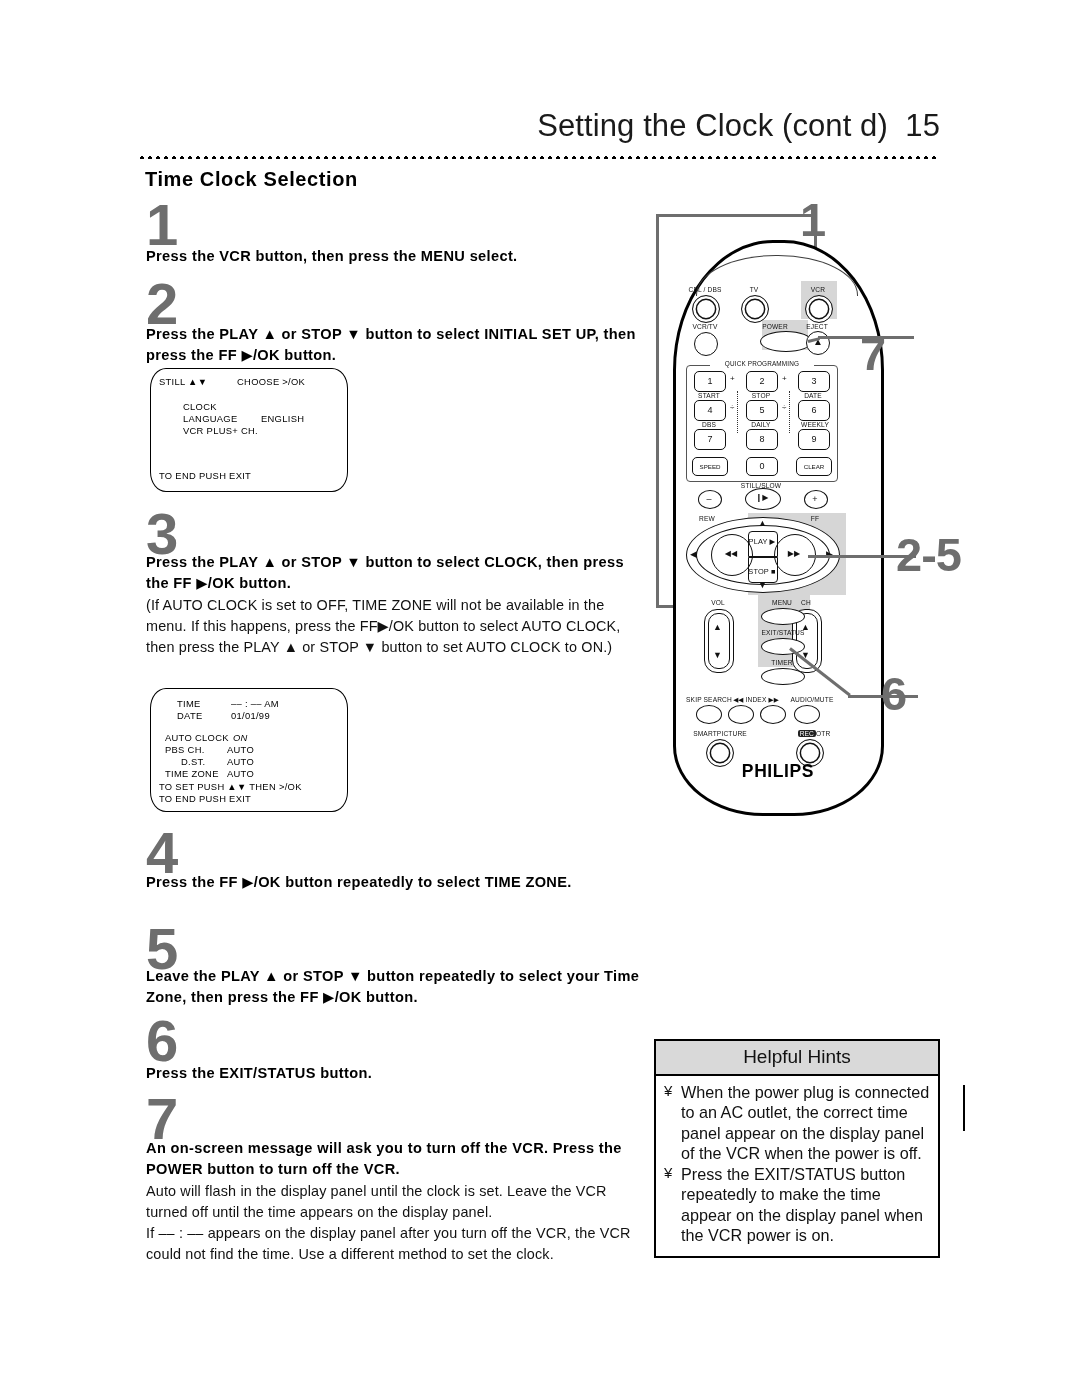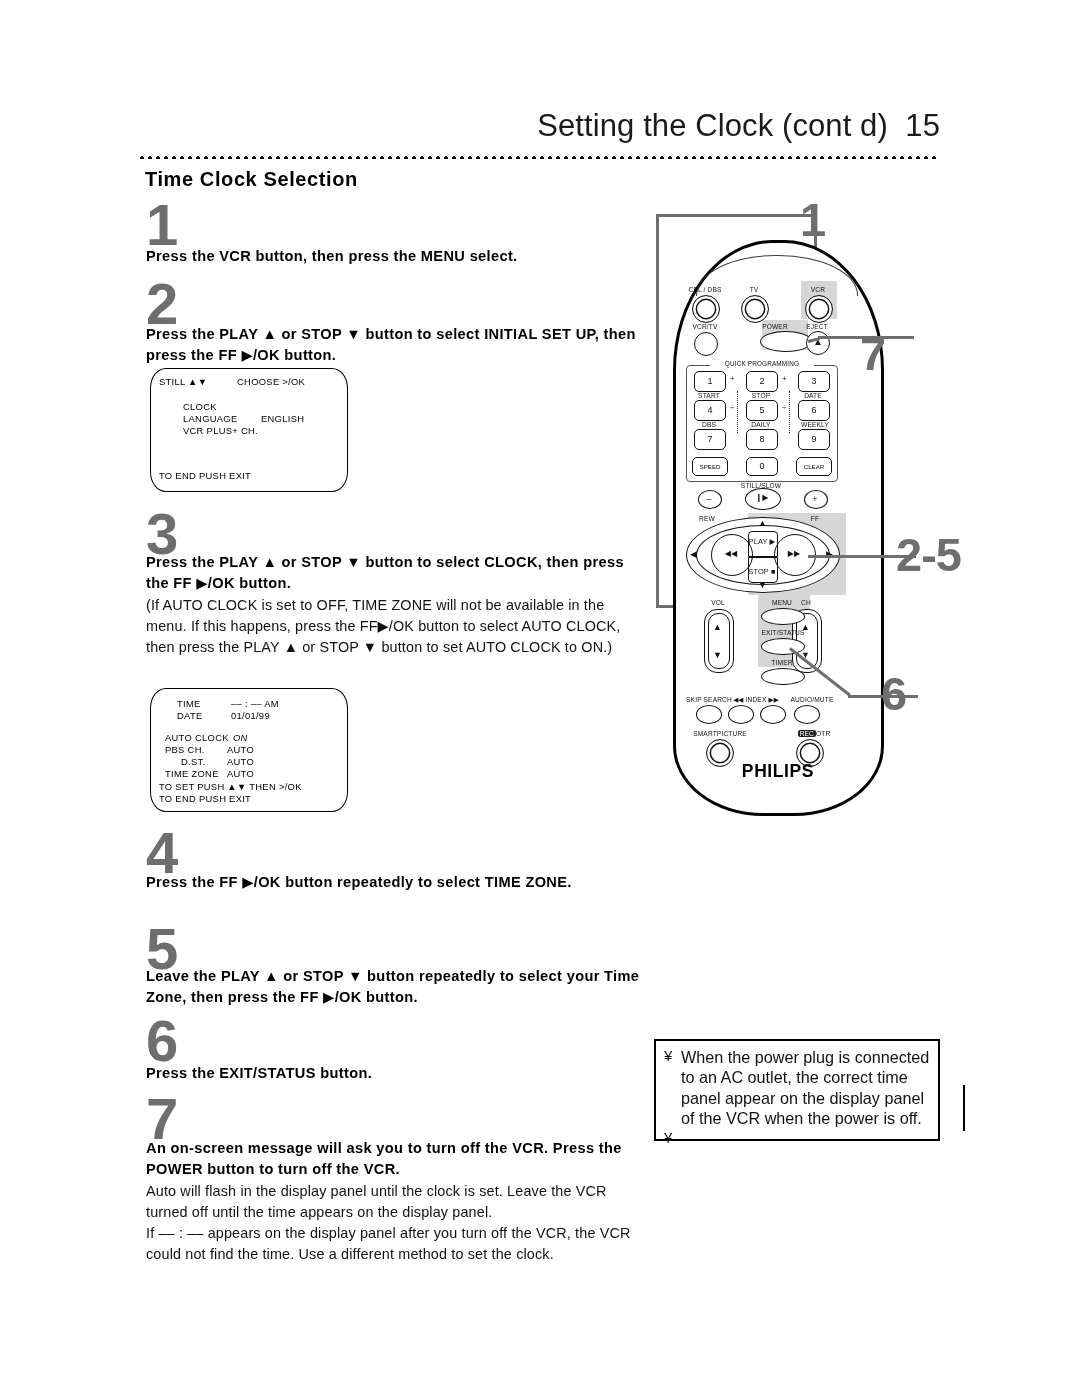--- a/index.html
+++ b/index.html
@@ -285,24 +285,26 @@
   <div class="lead" style="left:142px;top:452px;width:76px;height:3px;transform:rotate(38deg);transform-origin:left center;"></div>
   <div class="lead" style="left:200px;top:500px;width:70px;height:3px;"></div>
 </div>
 
 <div class="callout" style="left:800px;top:196px;">1</div>
 <div class="callout" style="left:860px;top:330px;">7</div>
 <div class="callout" style="left:896px;top:531px;">2-5</div>
 <div class="callout" style="left:881px;top:670px;">6</div>
 
 <div id="hints">
+  <div id="hints-title">Helpful Hints</div>
   <div id="hints-body">
     <div class="hint">
       <span class="bullet">¥</span>
       <span>When the power plug is connected to an AC outlet, the correct time panel appear on the display panel of the VCR when the power is off.</span>
     </div>
     <div class="hint">
       <span class="bullet">¥</span>
+      <span>Press the EXIT/STATUS button repeatedly to make the time appear on the display panel when the VCR power is on.</span>
     </div>
   </div>
 </div>
 
 <div class="trim" style="left:963px;top:1085px;width:2px;height:46px;"></div>
 
 </body></html>

